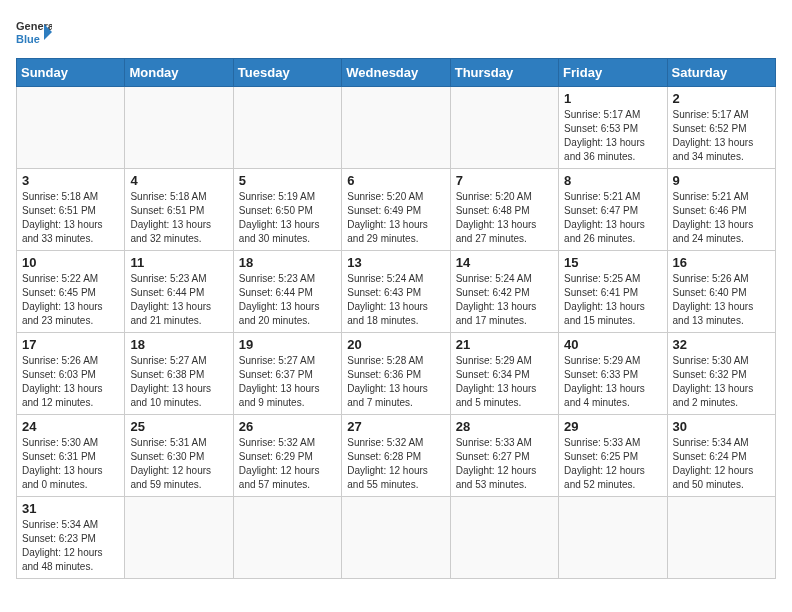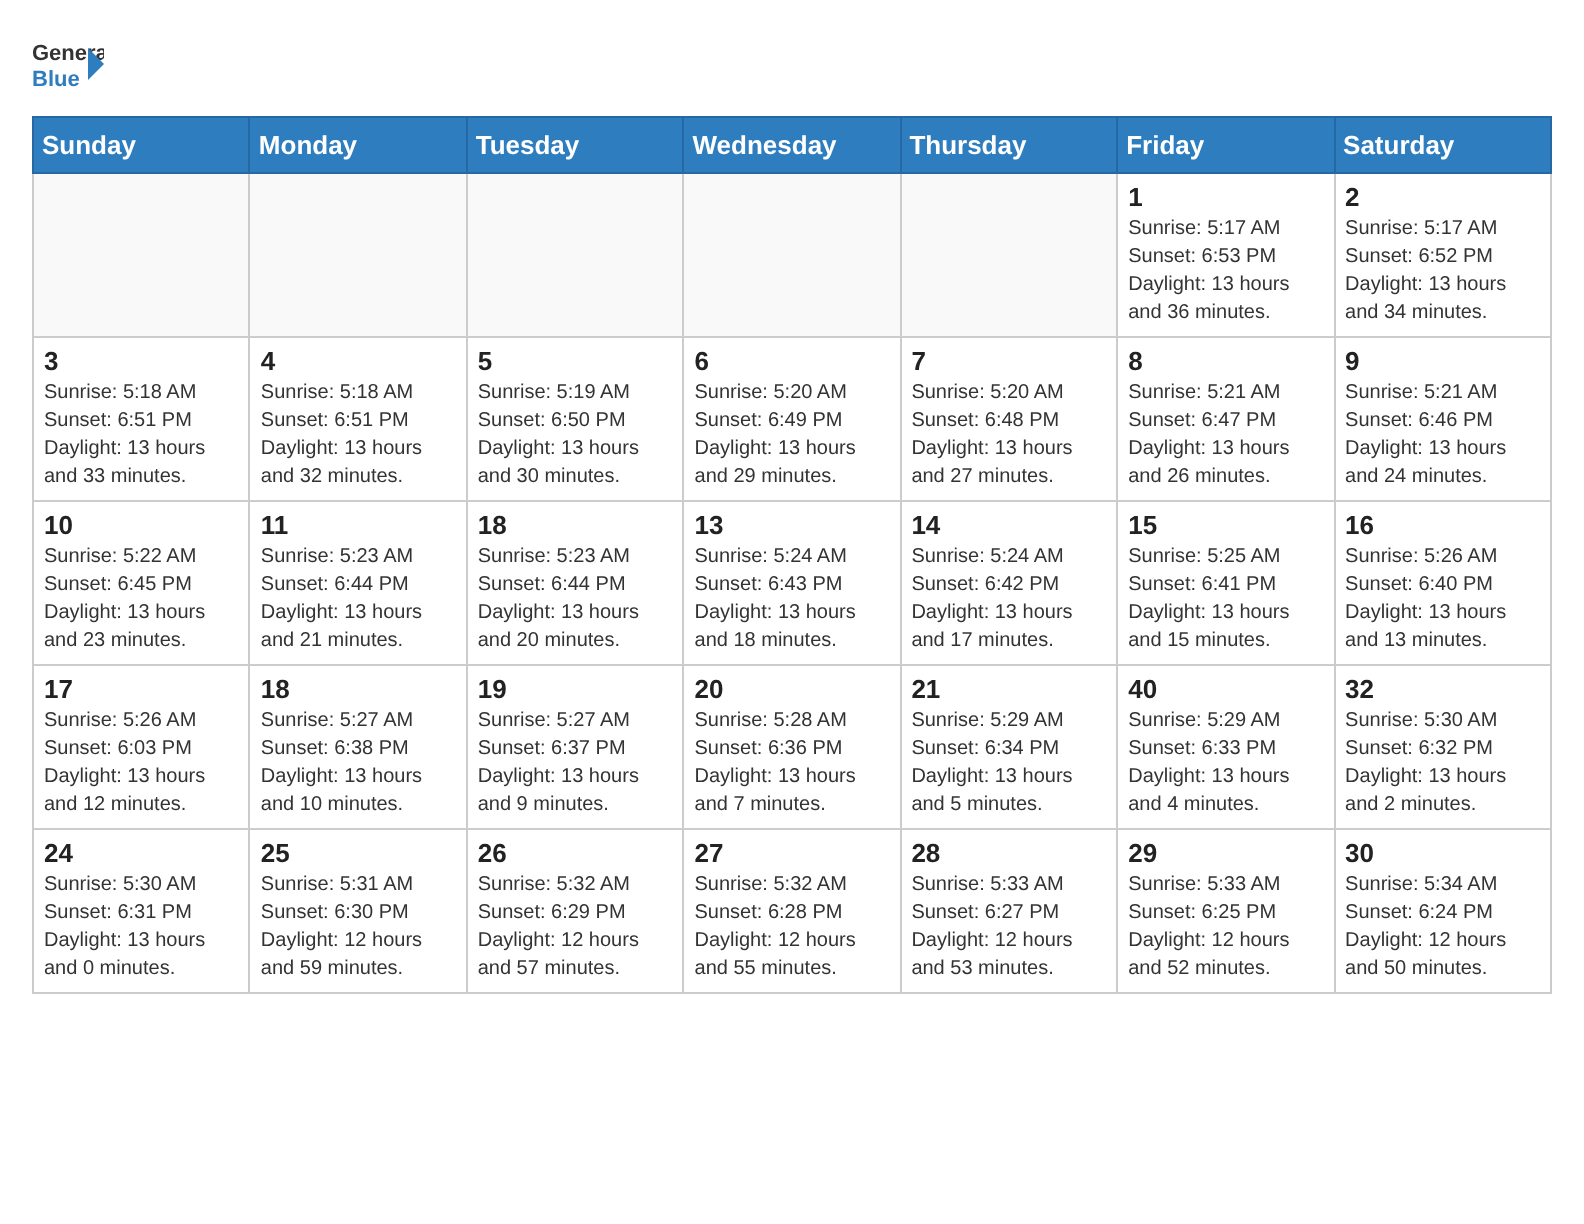--- a/index.html
+++ b/index.html
@@ -299,14 +299,28 @@
 Sunset: 6:25 PM
 Daylight: 12 hours and 52 minutes.</div>
         </td>
         <td>
           <span class="day-number">30</span>
           <div class="day-info">Sunrise: 5:34 AM
 Sunset: 6:24 PM
 Daylight: 12 hours and 50 minutes.</div>
         </td>
       </tr>
+      <tr class="last-row">
+        <td>
+          <span class="day-number">31</span>
+          <div class="day-info">Sunrise: 5:34 AM
+Sunset: 6:23 PM
+Daylight: 12 hours and 48 minutes.</div>
+        </td>
+        <td class="empty"></td>
+        <td class="empty"></td>
+        <td class="empty"></td>
+        <td class="empty"></td>
+        <td class="empty"></td>
+        <td class="empty"></td>
+      </tr>
     </tbody>
 </table>
 
 </body></html>

